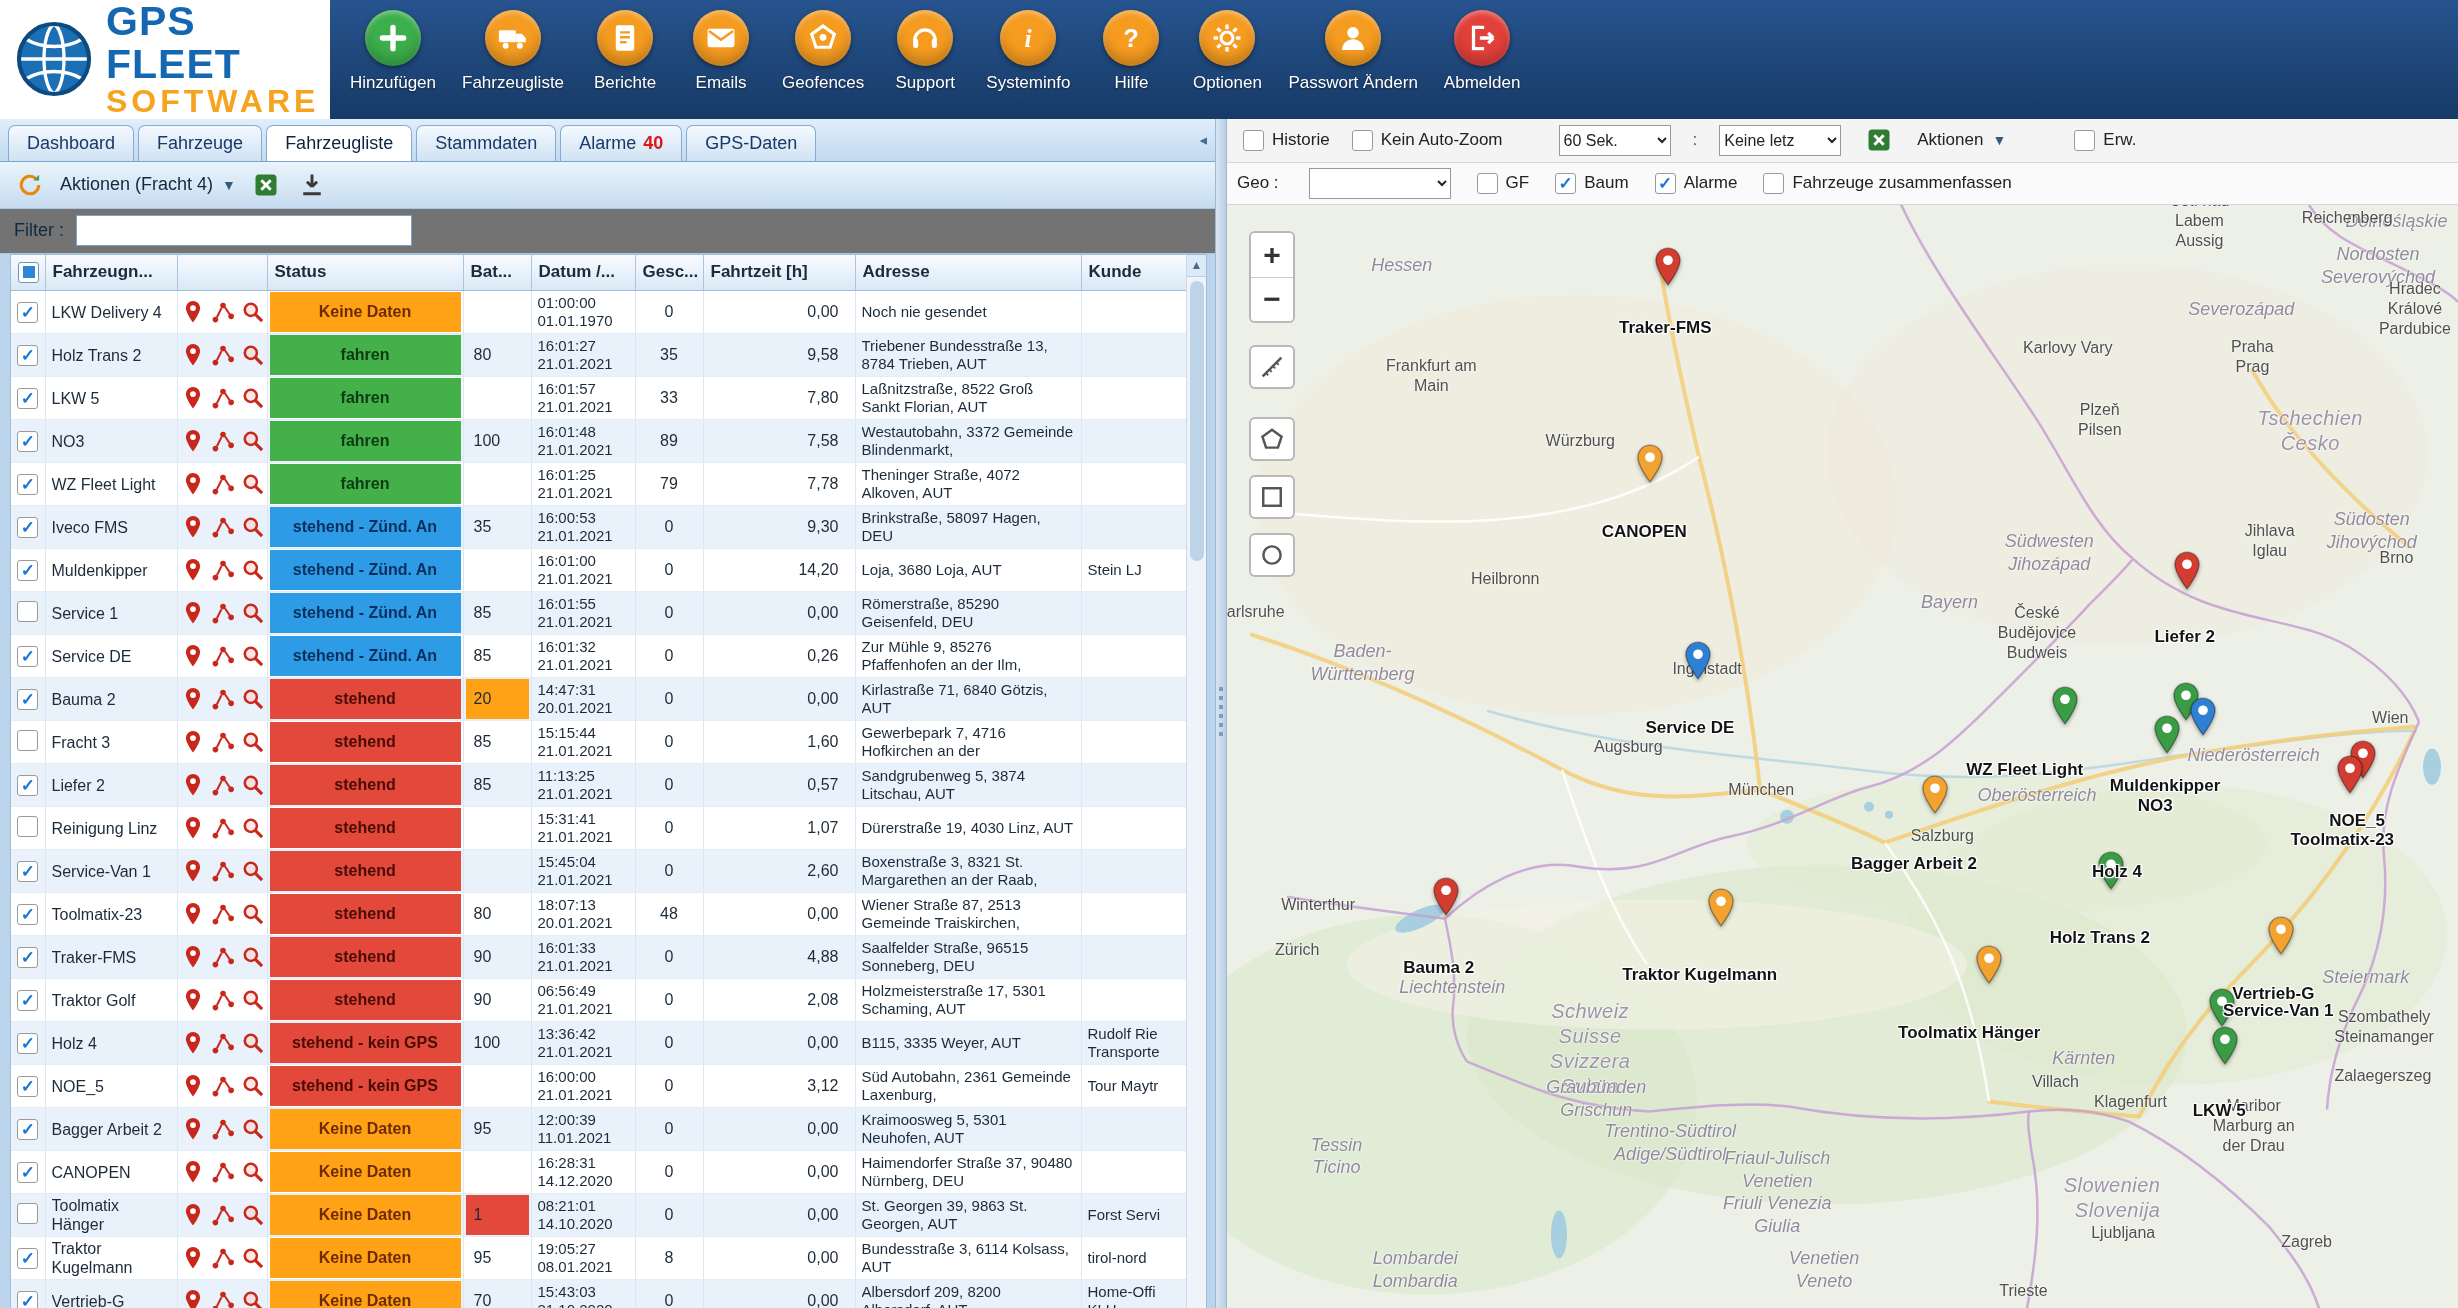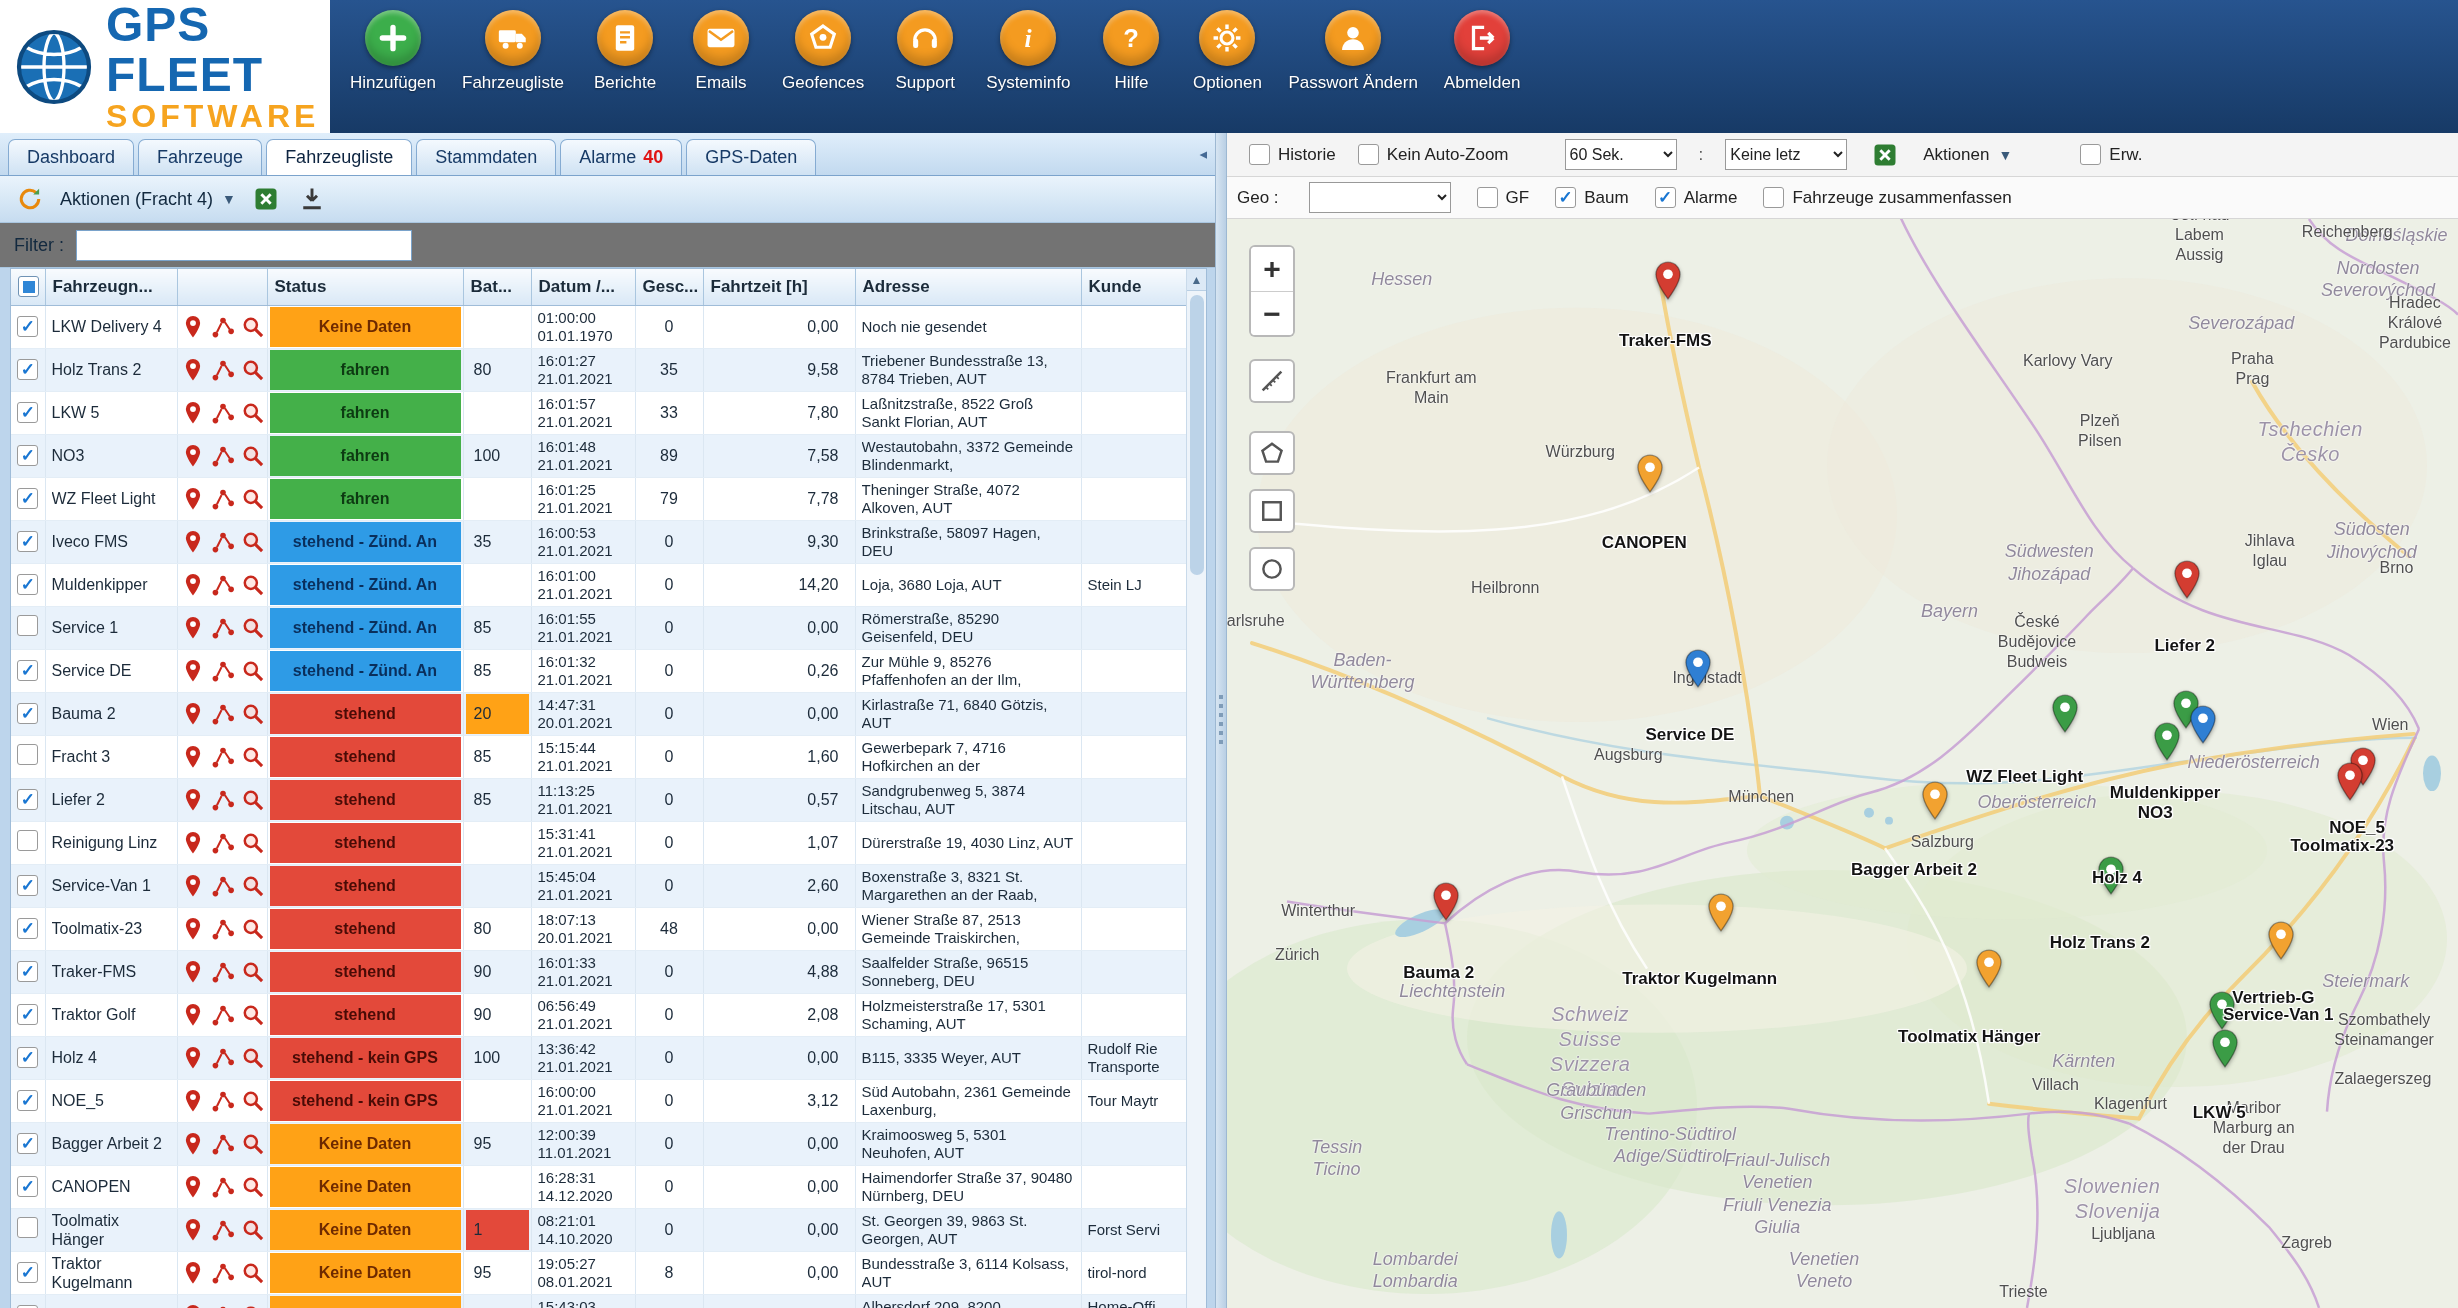--- a/index.html
+++ b/index.html
@@ -5,21 +5,21 @@
   *{box-sizing:border-box;margin:0;padding:0;}
   html,body{width:2458px;height:1308px;}
   body{font-family:"Liberation Sans",sans-serif;background:#fff;overflow:hidden;}
   .app{width:2458px;height:1308px;display:flex;flex-direction:column;}
 
   
   .topbar{flex:0 0 118px;background:linear-gradient(180deg,#27548f,#173a66);display:flex;align-items:stretch;}
   .logo{width:330px;background:#fff;display:flex;align-items:center;gap:12px;padding:0 14px;}
   .logo-globe{width:80px;height:80px;flex:0 0 auto;}
   .logo-text{display:flex;flex-direction:column;line-height:1.04;}
-  .logo-line1{font-size:48px;font-weight:bold;color:#1567b1;letter-spacing:1px;}
+  .logo-line1{font-size:41px;font-weight:bold;color:#1567b1;letter-spacing:1px;}
   .logo-line2{font-size:32px;font-weight:bold;color:#f6a41f;letter-spacing:4px;}
   .mainnav{display:flex;align-items:flex-start;padding:10px 0 0 20px;gap:26px;}
   .nav-item{display:flex;flex-direction:column;align-items:center;gap:7px;cursor:pointer;min-width:70px;}
   .nav-circle{width:56px;height:56px;border-radius:50%;display:flex;align-items:center;justify-content:center;
     box-shadow:0 2px 5px rgba(0,0,0,.4), inset 0 -8px 10px rgba(0,0,0,.18), inset 0 3px 5px rgba(255,255,255,.35);}
   .nav-circle svg{width:34px;height:34px;}
   .nav-label{color:#fff;font-size:17px;white-space:nowrap;text-shadow:0 1px 2px rgba(0,0,0,.5);}
 
   .main{flex:1;display:flex;min-height:0;}
 
@@ -64,21 +64,21 @@
   .grid-scroll{position:absolute;top:0;right:0;bottom:0;width:20px;background:#eef4fa;border-left:1px solid #c9daea;display:flex;flex-direction:column;align-items:center;}
   .scroll-btn{width:20px;height:22px;display:flex;align-items:center;justify-content:center;font-size:12px;color:#4a6a8a;background:#dce9f6;border-bottom:1px solid #b9cfe4;cursor:pointer;}
   .scroll-thumb{width:14px;height:280px;background:#bcd3e8;border-radius:7px;margin-top:4px;cursor:grab;}
 
   
   .splitter{flex:0 0 12px;background:linear-gradient(90deg,#d7e5f2,#b9cfe4);border-left:1px solid #9db8d2;border-right:1px solid #9db8d2;display:flex;align-items:center;justify-content:center;cursor:col-resize;}
   .grip{width:4px;height:52px;background:repeating-linear-gradient(#7f9cb8 0 4px,transparent 4px 9px);}
 
   
   .right-panel{flex:1;display:flex;flex-direction:column;min-width:0;background:#f0f0f0;}
-  .map-bar1{flex:0 0 44px;background:#f4f4f4;border-bottom:1px solid #d6d6d6;display:flex;align-items:center;gap:22px;padding:0 22px;font-size:17px;color:#222;}
+  .map-bar1{flex:0 0 44px;background:#f4f4f4;border-bottom:1px solid #d6d6d6;display:flex;align-items:center;gap:22px;padding:0 16px;font-size:17px;color:#222;}
   .map-bar2{flex:0 0 42px;background:#fafafa;border-bottom:1px solid #d6d6d6;display:flex;align-items:center;gap:26px;padding:0 10px;font-size:17px;color:#222;}
   .cb-group{display:inline-flex;align-items:center;gap:8px;cursor:pointer;white-space:nowrap;}
   .cb{width:21px;height:21px;background:#fff;border:1px solid #9a9a9a;border-radius:3px;display:inline-flex;align-items:center;justify-content:center;cursor:pointer;flex:0 0 auto;}
   .cb.checked::after{content:"✓";font-size:17px;font-weight:bold;color:#1976d2;line-height:1;}
   .cb.all{border-color:#6f93b5;}
   .cb.all::after{content:"";width:12px;height:12px;background:#2f86d6;display:block;}
   .sel{height:31px;font-size:16px;border:1px solid #999;background:#fff;font-family:"Liberation Sans",sans-serif;color:#222;}
   .w108{width:112px;}.w118{width:122px;}.w140{width:142px;margin-left:4px;}
   .ml{margin-left:34px;}
   .sep{color:#555;}

